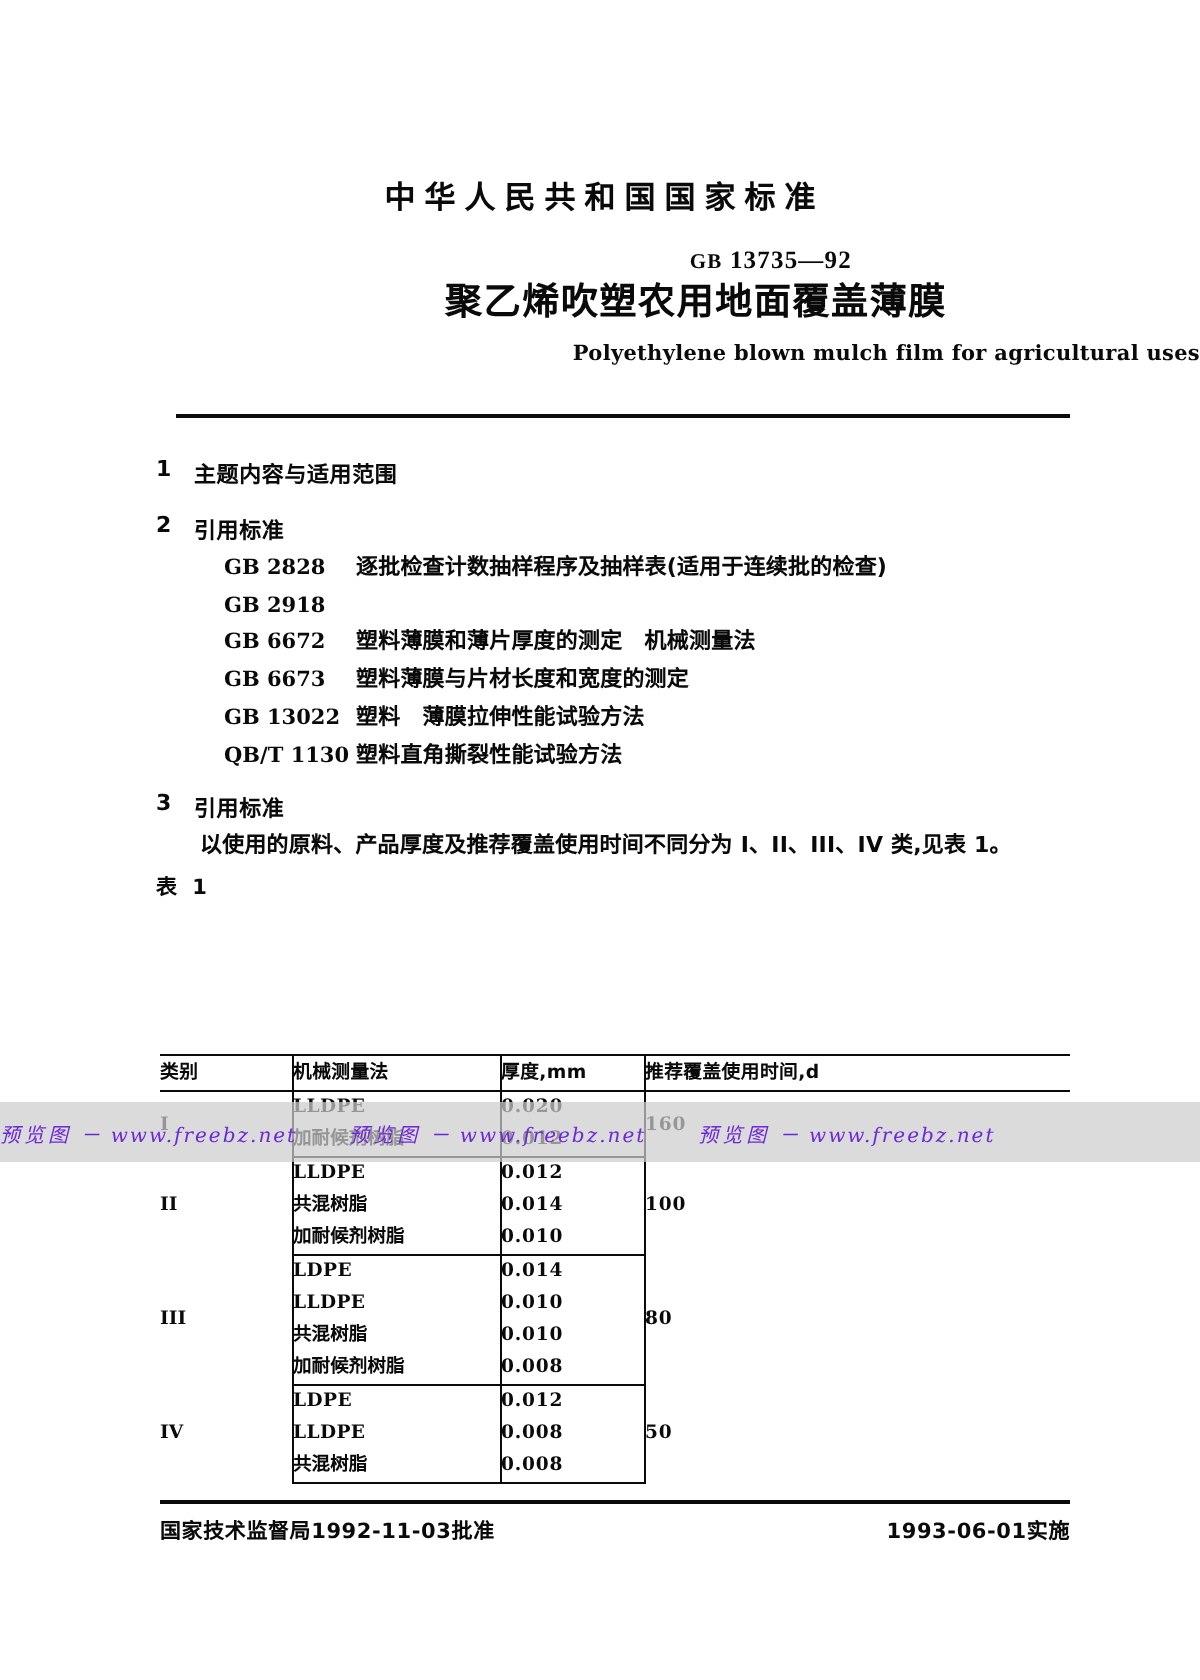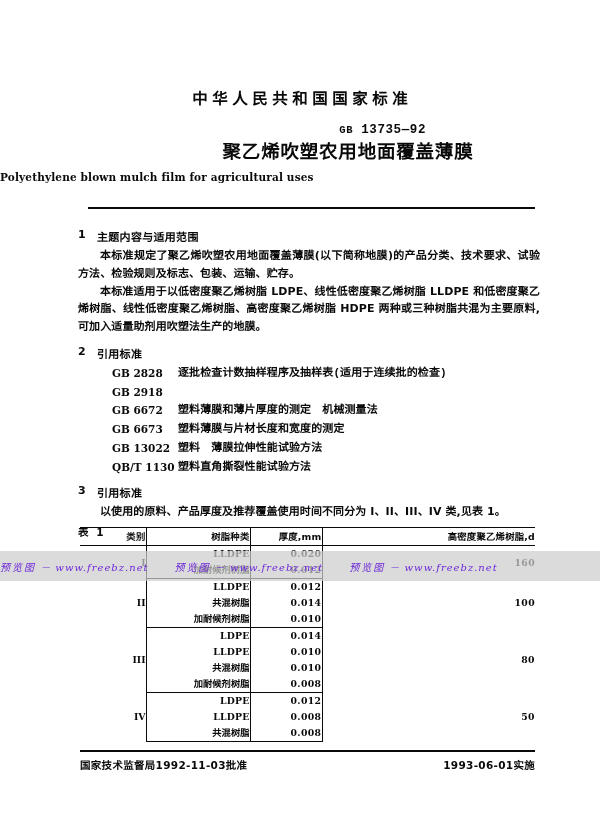--- a/index.html
+++ b/index.html
@@ -41,21 +41,21 @@
     position: absolute;
     left: 0;
     top: 123px;
     width: 488px;
     text-align: right;
     padding-right: 62px;
     box-sizing: border-box;
     font-size: 12.5px;
     font-weight: bold;
     letter-spacing: 0.6px;
-    font-family: Liberation Mono, monospace;
+    font-family: Liberation Serif, serif;
   }
   .std-number .gb-prefix {
     font-size: 10.5px;
   }
   .doc-title {
     position: absolute;
     left: 0;
     top: 141px;
     width: 600px;
     text-align: center;
@@ -63,21 +63,21 @@
     font-weight: bold;
     letter-spacing: 0.8px;
     line-height: 1.15;
     margin-left: 48px;
   }
   .doc-subtitle {
     position: absolute;
     left: 0;
     top: 171px;
     width: 600px;
-    text-align: left;
+    text-align: right;
     font-size: 10.5px;
     font-weight: bold;
     font-family: "DejaVu Serif", "Liberation Serif", serif;
     letter-spacing: 0.15px;
   }
 
   
   .top-rule {
     position: absolute;
     left: 88px;
@@ -133,21 +133,20 @@
   }
   .ref-code {
     flex: 0 0 66px;
     white-space: nowrap;
     font-family: "DejaVu Serif", "Liberation Serif", serif;
     font-size: 10.5px;
   }
   .ref-text {
     flex: 1 1 auto;
     letter-spacing: 0.1px;
-    font-family: Liberation Mono, monospace;
   }
 
   
   .table-caption {
     font-size: 10.5px;
     font-weight: bold;
     letter-spacing: 2px;
     margin: 4px 0 3px 0;
   }
   .spec-table {
@@ -159,21 +158,21 @@
     font-weight: bold;
     table-layout: fixed;
   }
   .spec-table col.c-class { width: 66px; }
   .spec-table col.c-resin { width: 104px; }
   .spec-table col.c-thick { width: 72px; }
   .spec-table col.c-days  { width: 213px; }
 
   .spec-table th,
   .spec-table td {
-    text-align: right;
+    text-align: left;
     padding: 0;
     font-size: 9.3px;
     line-height: 1;
     border: 0;
   }
   .spec-table thead th {
     height: 17px;
     border-top: 1.6px solid #0a0a0a;
     border-bottom: 1.1px solid #0a0a0a;
     font-size: 9.4px;
@@ -263,24 +262,20 @@
   <div class="doc-subtitle">Polyethylene blown mulch film for agricultural uses</div>
 
   <div class="top-rule"></div>
 
   <div class="body-area">
 
     <div class="sec-head">
       <span class="sec-num">1</span>
       <span>主题内容与适用范围</span>
     </div>
-    <div class="sec-body">
-      <p>本标准规定了聚乙烯吹塑农用地面覆盖薄膜(以下简称地膜)的产品分类、技术要求、试验方法、检验规则及标志、包装、运输、贮存。</p>
-      <p>本标准适用于以低密度聚乙烯树脂 LDPE、线性低密度聚乙烯树脂 LLDPE 和低密度聚乙烯树脂、线性低密度聚乙烯树脂、高密度聚乙烯树脂 HDPE 两种或三种树脂共混为主要原料,可加入适量助剂用吹塑法生产的地膜。</p>
-    </div>
 
     <div class="gap-a"></div>
 
     <div class="sec-head">
       <span class="sec-num">2</span>
       <span>引用标准</span>
     </div>
     <ul class="ref-list">
       <li>
         <span class="ref-code">GB 2828</span>
@@ -323,23 +318,23 @@
   <table class="spec-table">
     <colgroup>
       <col class="c-class">
         <col class="c-resin">
         <col class="c-thick">
         <col class="c-days">
     </colgroup>
     <thead>
       <tr>
         <th>类别</th>
-        <th class="vline">树脂种类</th>
+        <th class="vline">机械测量法</th>
         <th class="vline">厚度,mm</th>
-        <th class="vline">高密度聚乙烯树脂,d</th>
+        <th class="vline">推荐覆盖使用时间,d</th>
       </tr>
     </thead>
     <tbody>
 
       <tr>
         <td class="roman" rowspan="2">I</td>
         <td class="vline latin">LLDPE</td>
         <td class="vline num">0.020</td>
         <td class="vline num" rowspan="2">160</td>
       </tr>

